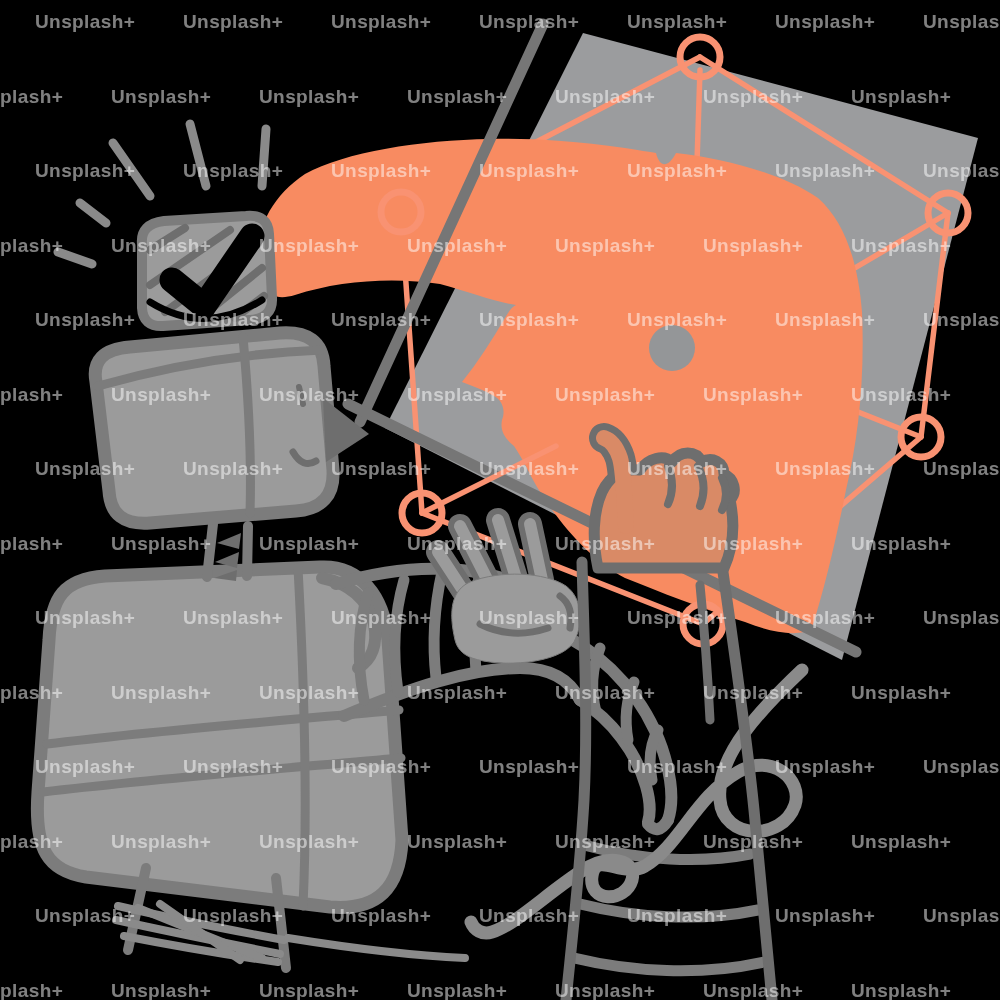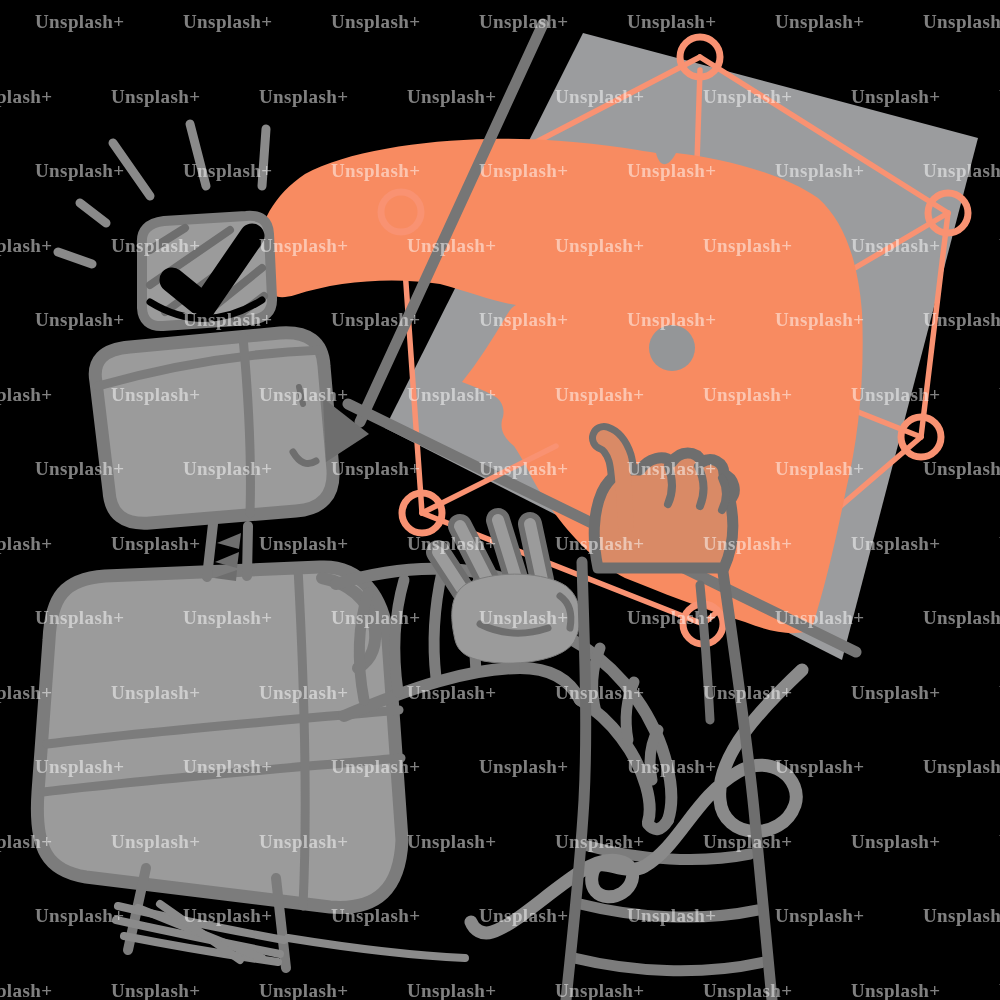--- a/index.html
+++ b/index.html
@@ -1,17 +1,17 @@
 <!DOCTYPE html>
 <html><head>
 <meta charset="utf-8">
 <style>
   html,body{margin:0;padding:0;background:#000;}
   #stage{position:relative;width:1000px;height:1000px;background:var(--background,#000);overflow:hidden;
-         font-family:Liberation Serif, serif;}
+         font-family:Liberation Sans, sans-serif;}
   #art{position:absolute;left:0;top:0;}
   
   .panel{fill:var(--panel-gray);}
   .face{fill:var(--face-orange);}
   .eye{fill:var(--eye-gray);}
   .mesh{stroke:var(--mesh-salmon);stroke-width:5.5;fill:none;stroke-linecap:round;}
   .node{stroke:var(--mesh-salmon);stroke-width:7;fill:none;}
   .outf{fill:var(--ill-gray);stroke:var(--outline-gray);stroke-linejoin:round;}
   .out{stroke:var(--outline-gray);fill:none;stroke-linecap:round;stroke-linejoin:round;}
   .gcap{stroke:var(--ill-gray);fill:none;stroke-linecap:round;}

